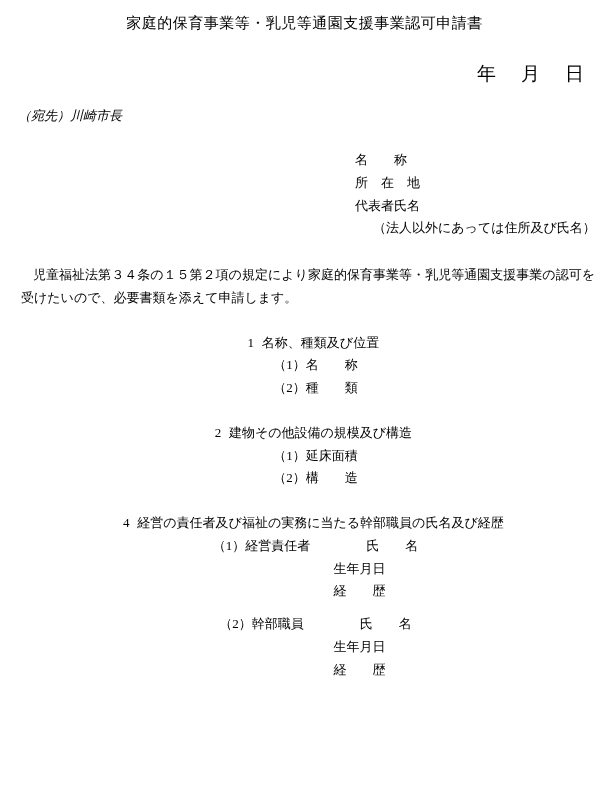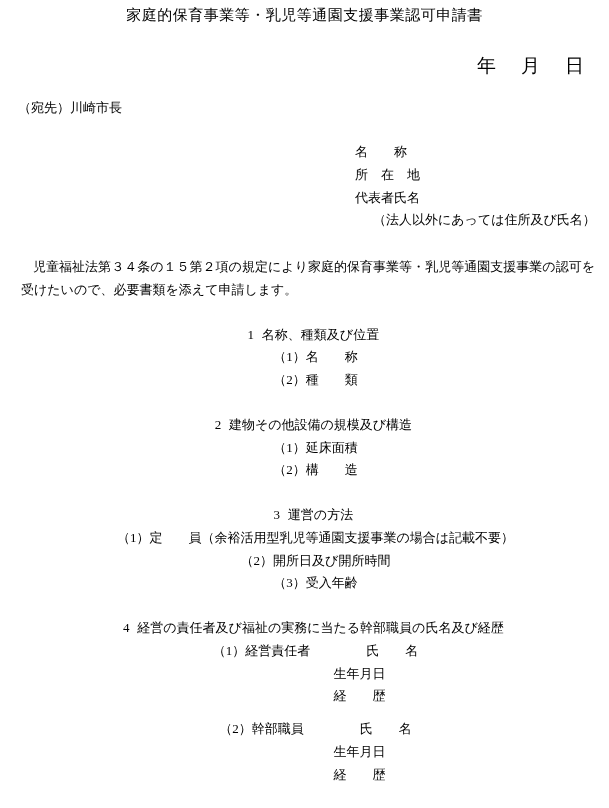--- a/index.html
+++ b/index.html
@@ -19,39 +19,40 @@
     position: relative;
     width: 609px;
     height: 808px;
     box-sizing: border-box;
     padding: 0;
   }
   .title {
     text-align: center;
     font-size: 15px;
     letter-spacing: 0.5px;
-    margin: 0;
+    margin: 8px;
     padding-top: 6px;
     font-weight: normal;
   }
   .date-line {
     text-align: right;
     font-size: 19px;
     padding-right: 24px;
     margin-top: 28px;
     letter-spacing: 1px;
   }
   .date-line .sp {
     display: inline-block;
     width: 24px;
   }
   .addressee {
     font-size: 13px;
     margin-top: 20px;
     padding-left: 18px;
+    font-style: italic;
   }
   .applicant-block {
     margin-top: 24px;
     padding-left: 355px;
     font-size: 13px;
     line-height: 1.75;
   }
   .applicant-block .row {
     white-space: nowrap;
   }
@@ -127,28 +128,20 @@
   </div>
 
   <div class="section">
     <div class="head">
       <span class="num">2</span><span>建物その他設備の規模及び構造</span>
     </div>
     <div class="item">（1）延床面積</div>
     <div class="item">（2）構　　造</div>
   </div>
 
-  <div class="section">
-    <div class="head">
-      <span class="num">3</span><span>運営の方法</span>
-    </div>
-    <div class="item">（1）定　　員（余裕活用型乳児等通園支援事業の場合は記載不要）</div>
-    <div class="item">（2）開所日及び開所時間</div>
-    <div class="item">（3）受入年齢</div>
-  </div>
 
   <div class="section">
     <div class="head">
       <span class="num">4</span><span>経営の責任者及び福祉の実務に当たる幹部職員の氏名及び経歴</span>
     </div>
     <div class="item">
       <span>（1）経営責任者</span><span class="gap"></span><span>氏　　名</span>
     </div>
     <div class="sub">生年月日</div>
     <div class="sub">経　　歴</div>

